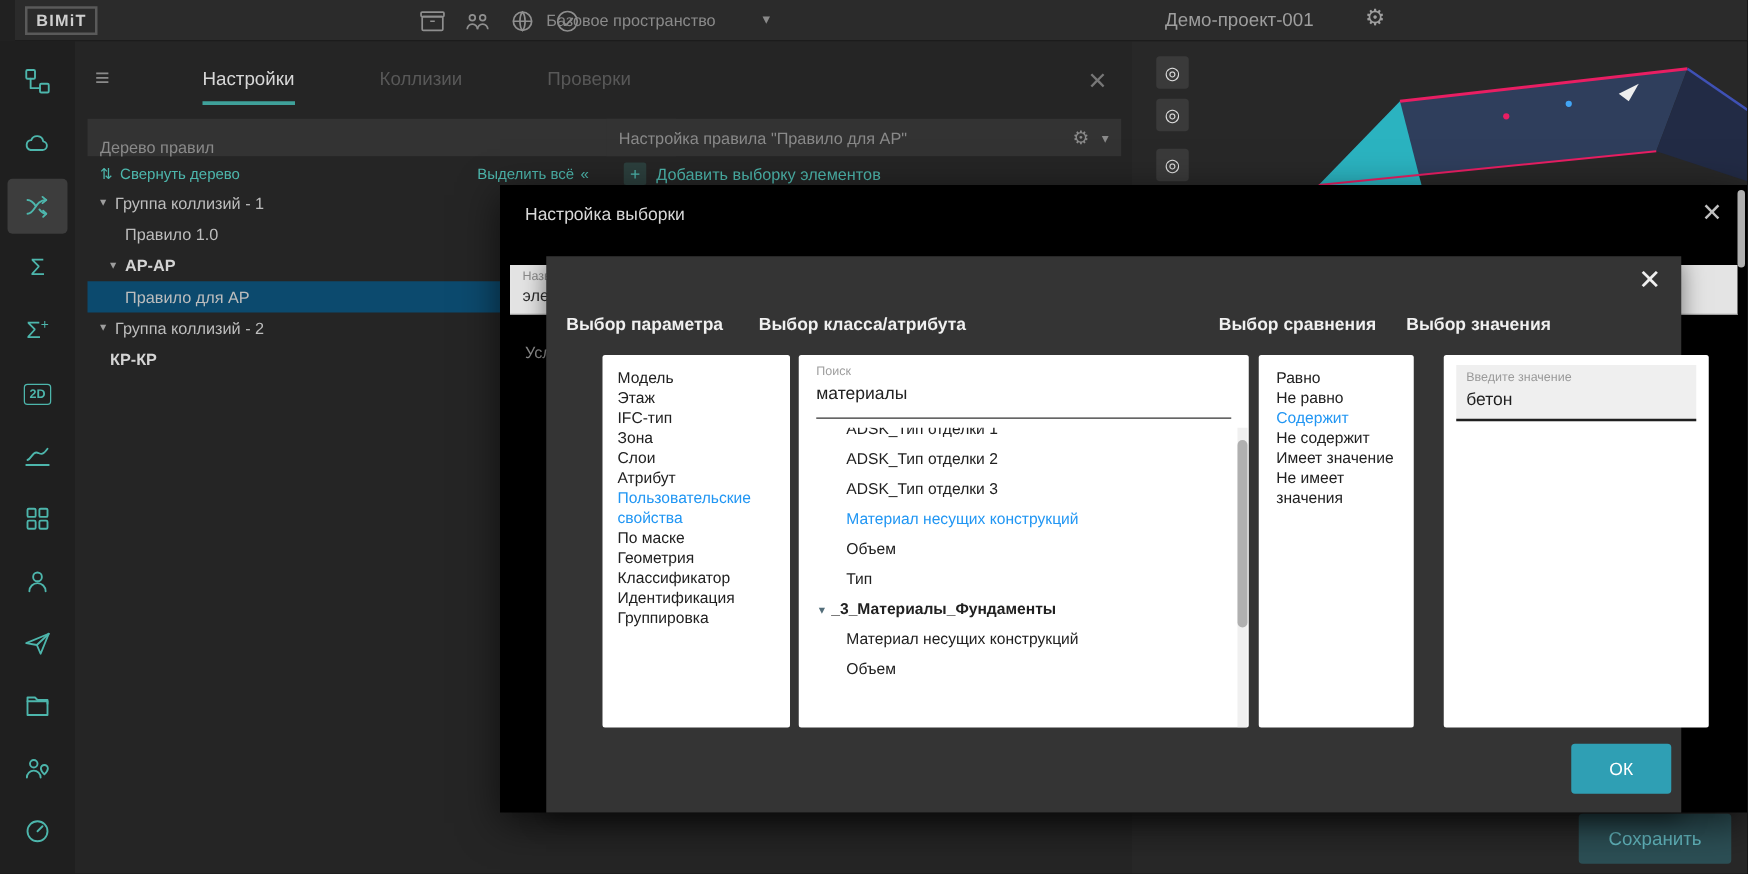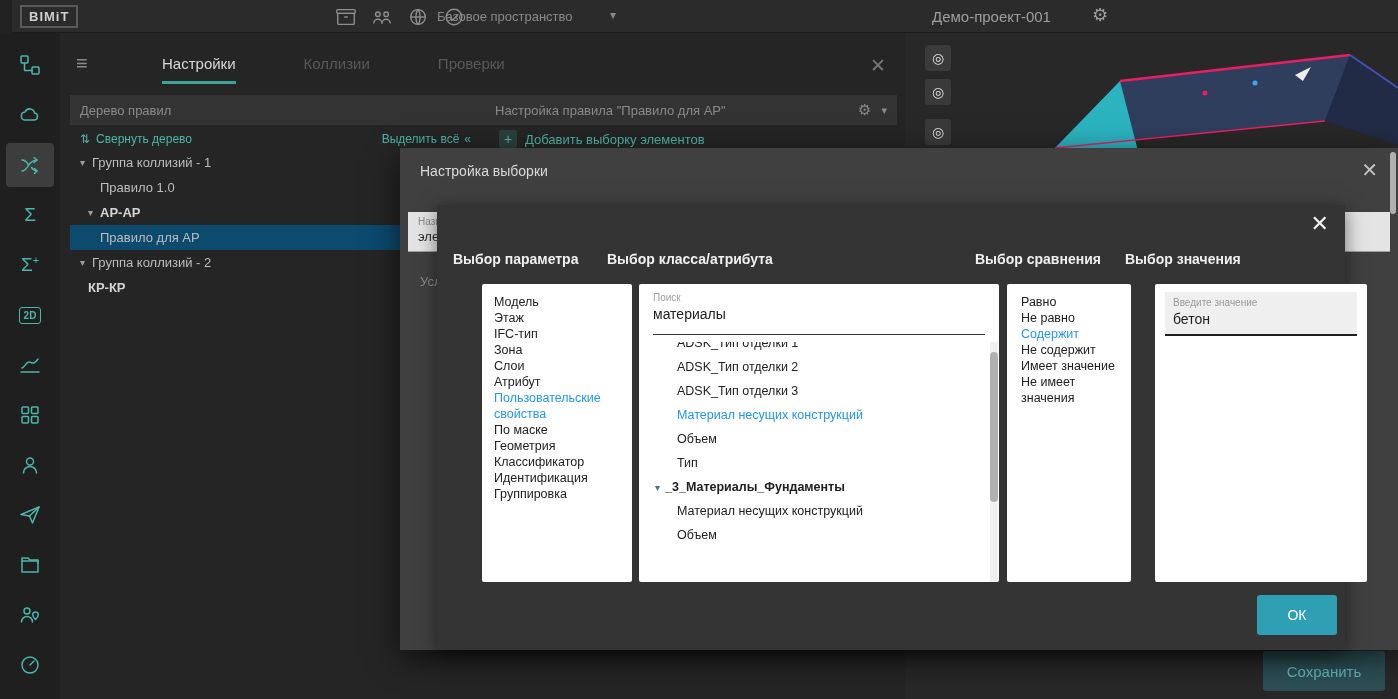--- a/index.html
+++ b/index.html
@@ -53,21 +53,21 @@
   .add-selection .plusbox { width:18px; height:18px; background:rgba(77,182,172,.18); color:#4db6ac; border-radius:2px; display:flex; align-items:center; justify-content:center; font-size:14px; }
   .add-selection .addlbl { color:#4db6ac; font-size:13px; }
 
   
   .vp-btn { position:absolute; left:20px; width:26px; height:26px; background:#3a3a3a; border-radius:3px; color:#e0e0e0; font-size:14px; display:flex; align-items:center; justify-content:center; cursor:pointer; }
 
   
   .save-btn { position:absolute; left:1263px; top:651px; width:122px; height:40px; background:#2c4f55; color:#64b9c1; font-size:15px; border:none; border-radius:3px; cursor:pointer; z-index:7; }
 
   
-  .modal { position:absolute; left:400px; top:148px; width:998px; height:502px; background:#404040; box-shadow:0 8px 30px rgba(0,0,0,.6); z-index:20; }
+  .modal { position:absolute; left:400px; top:148px; width:998px; height:502px; background:#000000; box-shadow:0 8px 30px rgba(0,0,0,.6); z-index:20; }
   .modal-title { position:absolute; left:20px; top:15px; color:#d9d9d9; font-size:14px; }
   .modal-close { position:absolute; right:20px; top:10px; color:#c0c0c0; font-size:20px; cursor:pointer; }
   .name-field { position:absolute; left:8px; top:64px; width:982px; height:40px; background:#e4e4e4; border-bottom:1px solid #9e9e9e; padding:4px 10px; cursor:text; }
   .name-field .nf-label { font-size:10px; color:#8a8a8a; }
   .name-field .nf-value { font-size:13px; color:#2b2b2b; margin-top:2px; }
   .conditions-lbl { position:absolute; left:20px; top:126px; color:#8a8a8a; font-size:13px; }
   .modal-scroll { position:absolute; right:2px; top:4px; width:6px; height:62px; background:#b0b0b0; border-radius:3px; cursor:pointer; }
 
   
   .dialog { position:absolute; left:37px; top:57px; width:908px; height:445px; background:#343434; box-shadow:0 4px 18px rgba(0,0,0,.5); }
@@ -220,21 +220,21 @@
   <div class="content"></div>
 
   <div class="menu-icon">≡</div>
   <div class="tabs">
     <div class="tab active">Настройки</div>
     <div class="tab">Коллизии</div>
     <div class="tab">Проверки</div>
   </div>
   <div class="main-close">✕</div>
 
-  <div class="panel-hdr" style="left:70px; width:471px;">
+  <div class="panel-hdr" style="left:70px; width:471px;align-items:flex-end;">
     <span>Дерево правил</span>
     <span class="spacer"></span>
     <span class="hcaret">▾</span>
   </div>
   <div class="panel-hdr" style="left:485px; width:412px;">
     <span>Настройка правила "Правило для АР"</span>
     <span class="spacer"></span>
     <span class="hgear">⚙</span>
     <span class="hcaret">▾</span>
   </div>

